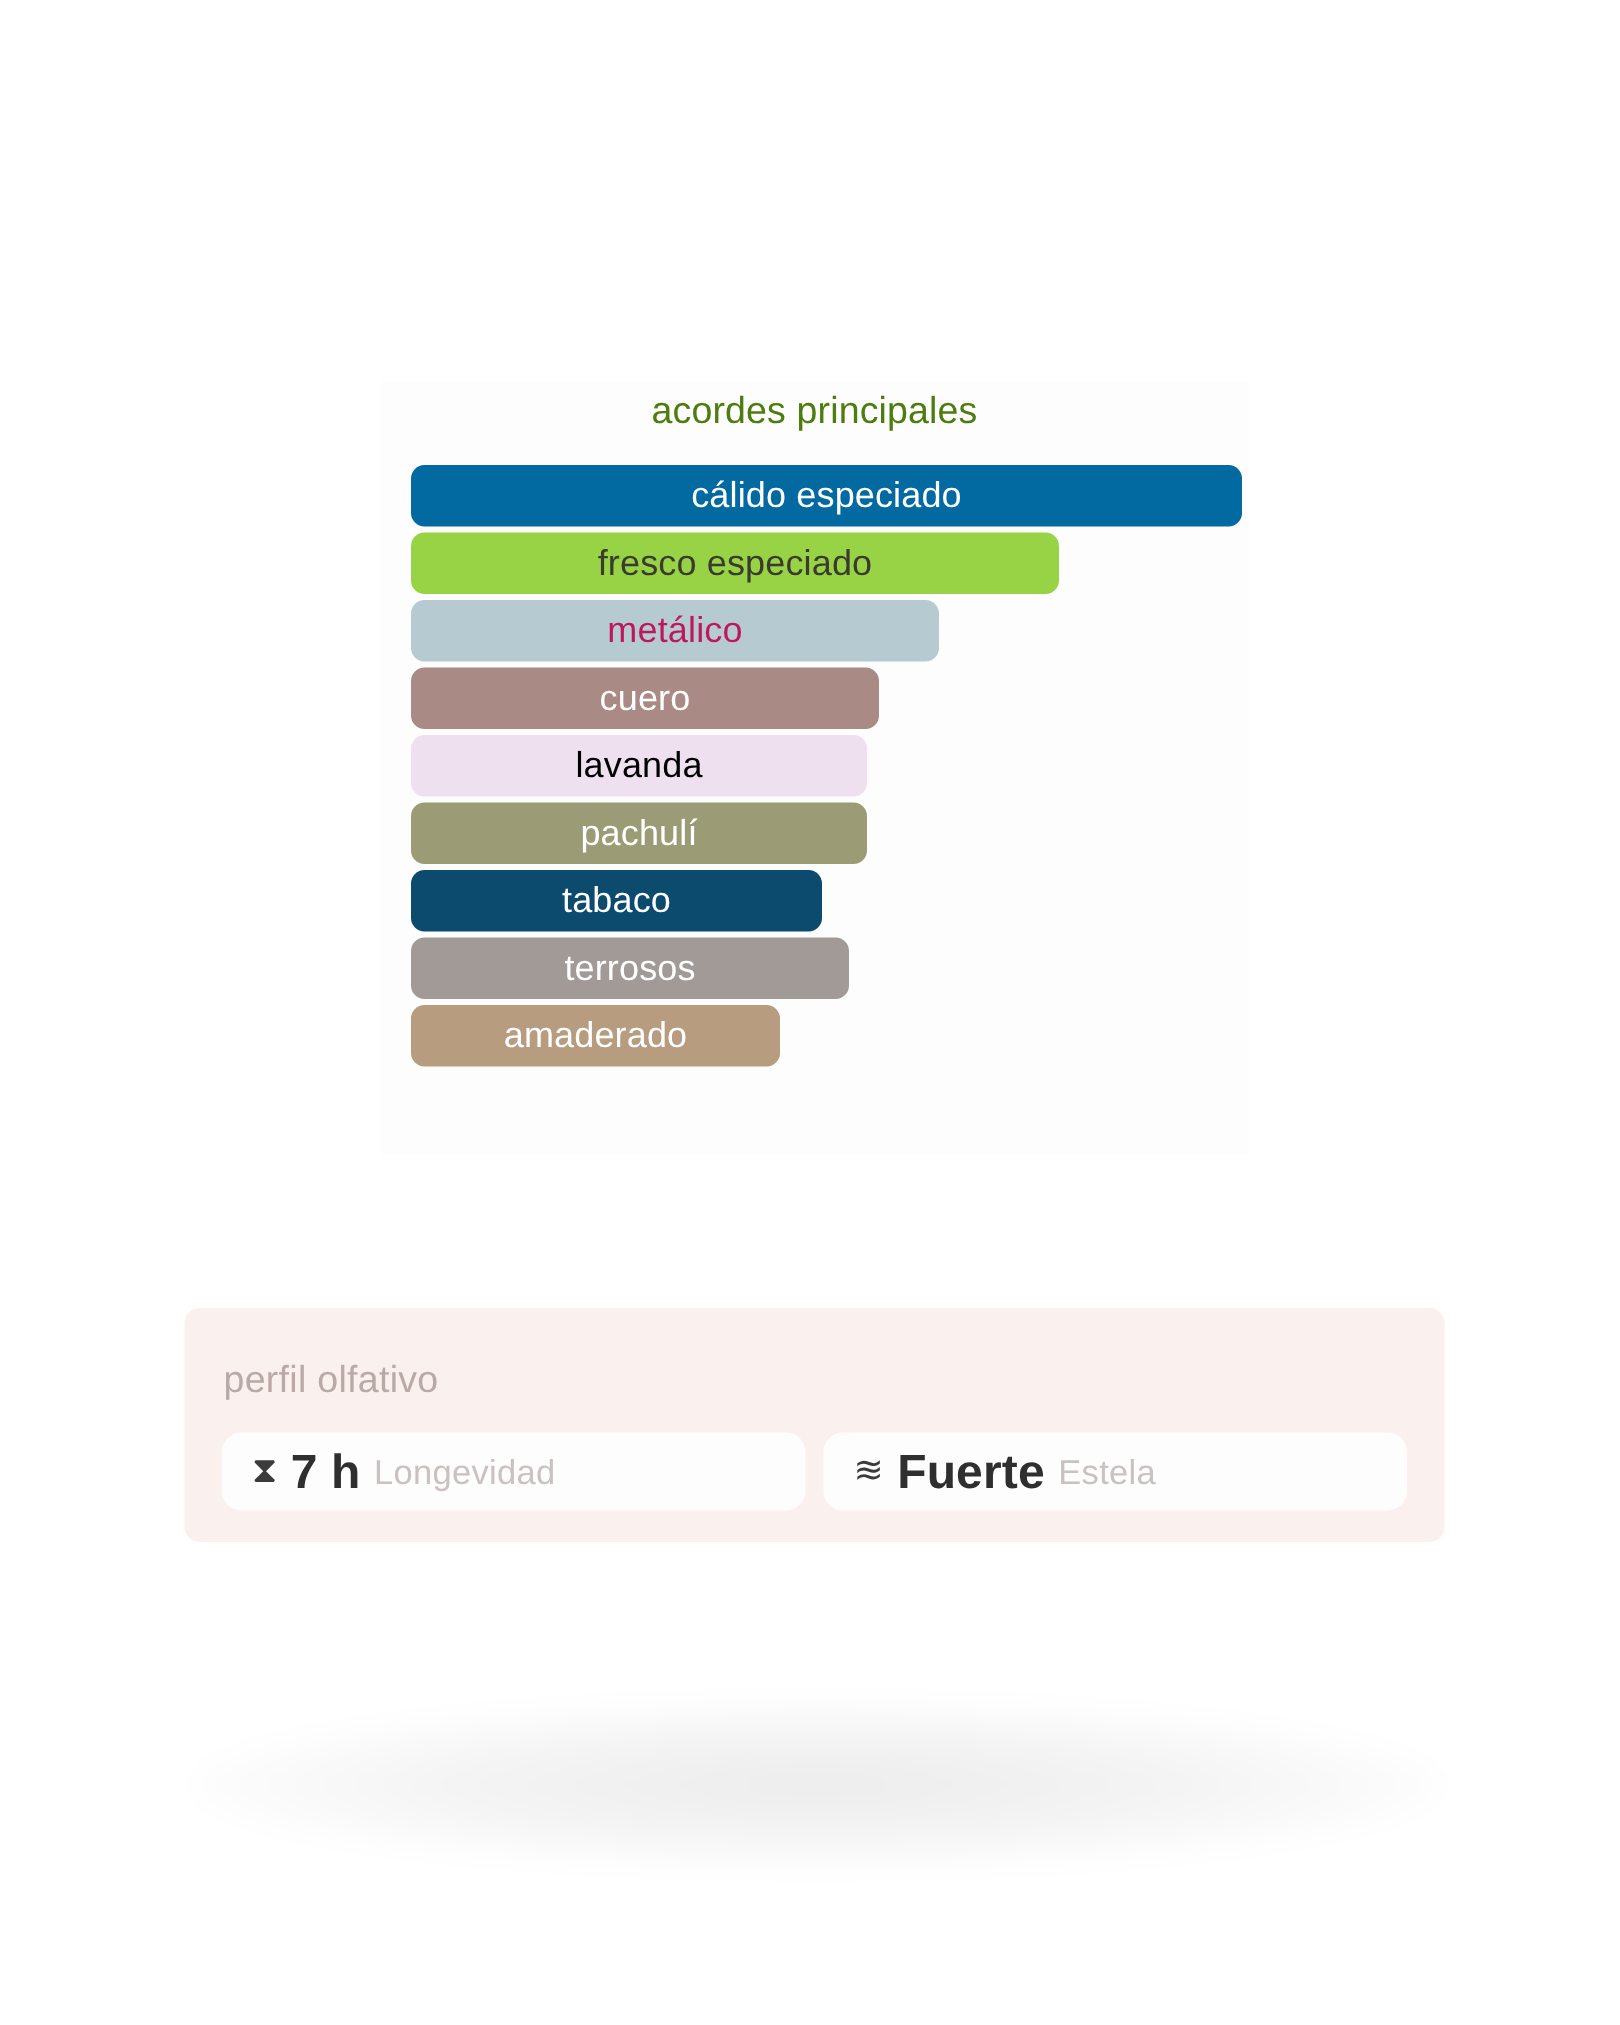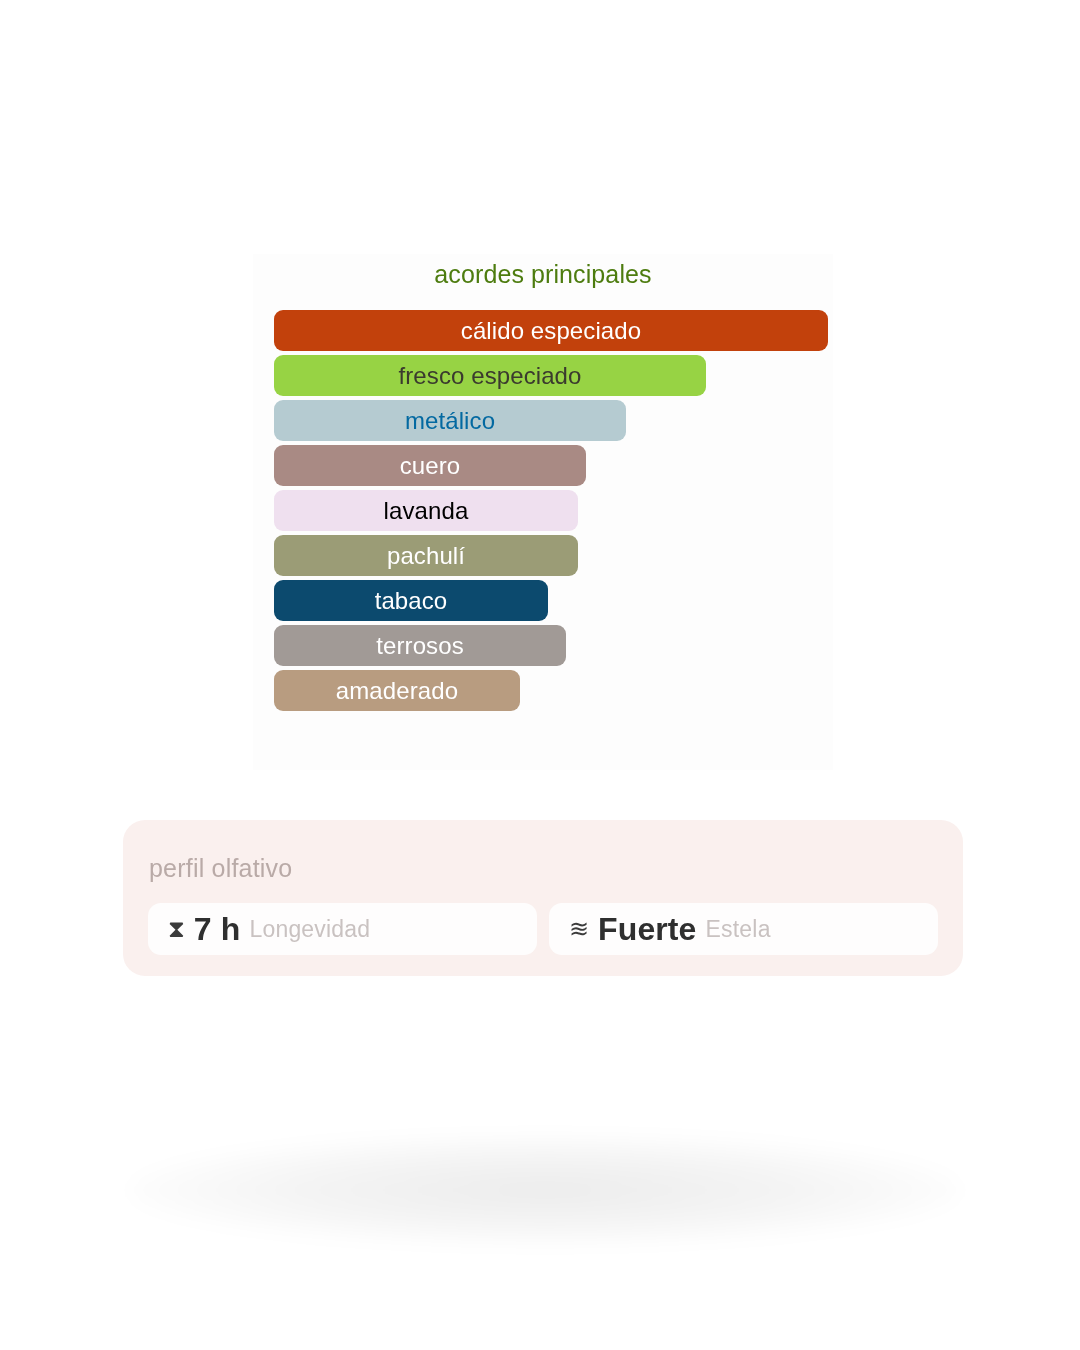--- a/index.html
+++ b/index.html
@@ -65,25 +65,25 @@
     font-size: 24px;
     line-height: 24px;
     white-space: nowrap;
     letter-spacing: 0.1px;
   }
 
   
   #profile-card {
     position: absolute;
     left: 123px;
-    top: 820px;
+    top: 872px;
     width: 840px;
     height: 156px;
     background: #faf0ee;
-    border-radius: 22px;
+    border-radius: 10px;
     box-sizing: border-box;
   }
 
   #profile-card-title {
     position: absolute;
     left: 26px;
     top: 34px;
     font-size: 25px;
     color: #b9aaa7;
     letter-spacing: 0.2px;
@@ -148,32 +148,32 @@
 </style>
 </head>
 <body>
 
 <div id="accords-panel">
 
   <div id="accords-title">acordes principales</div>
 
   <div id="accords-bars">
       <div class="accord-row">
-        <div class="accord-bar" style="width: 554px; background: #c2410c;">
+        <div class="accord-bar" style="width: 554px; background: #0369a1;">
           <span class="accord-label" style="color: rgb(255, 255, 255);">cálido especiado</span>
         </div>
       </div>
       <div class="accord-row">
         <div class="accord-bar" style="width: 432px; background: rgb(151, 211, 68);">
           <span class="accord-label" style="color: rgb(58, 58, 46);">fresco especiado</span>
         </div>
       </div>
       <div class="accord-row">
         <div class="accord-bar" style="width: 352px; background: rgb(181, 203, 209);">
-          <span class="accord-label" style="color: #0369a1;">metálico</span>
+          <span class="accord-label" style="color: #be185d;">metálico</span>
         </div>
       </div>
       <div class="accord-row">
         <div class="accord-bar" style="width: 312px; background: rgb(169, 138, 132);">
           <span class="accord-label" style="color: rgb(255, 255, 255);">cuero</span>
         </div>
       </div>
       <div class="accord-row">
         <div class="accord-bar" style="width: 304px; background: rgb(239, 224, 239);">
           <span class="accord-label" style="color: #000000;">lavanda</span>

